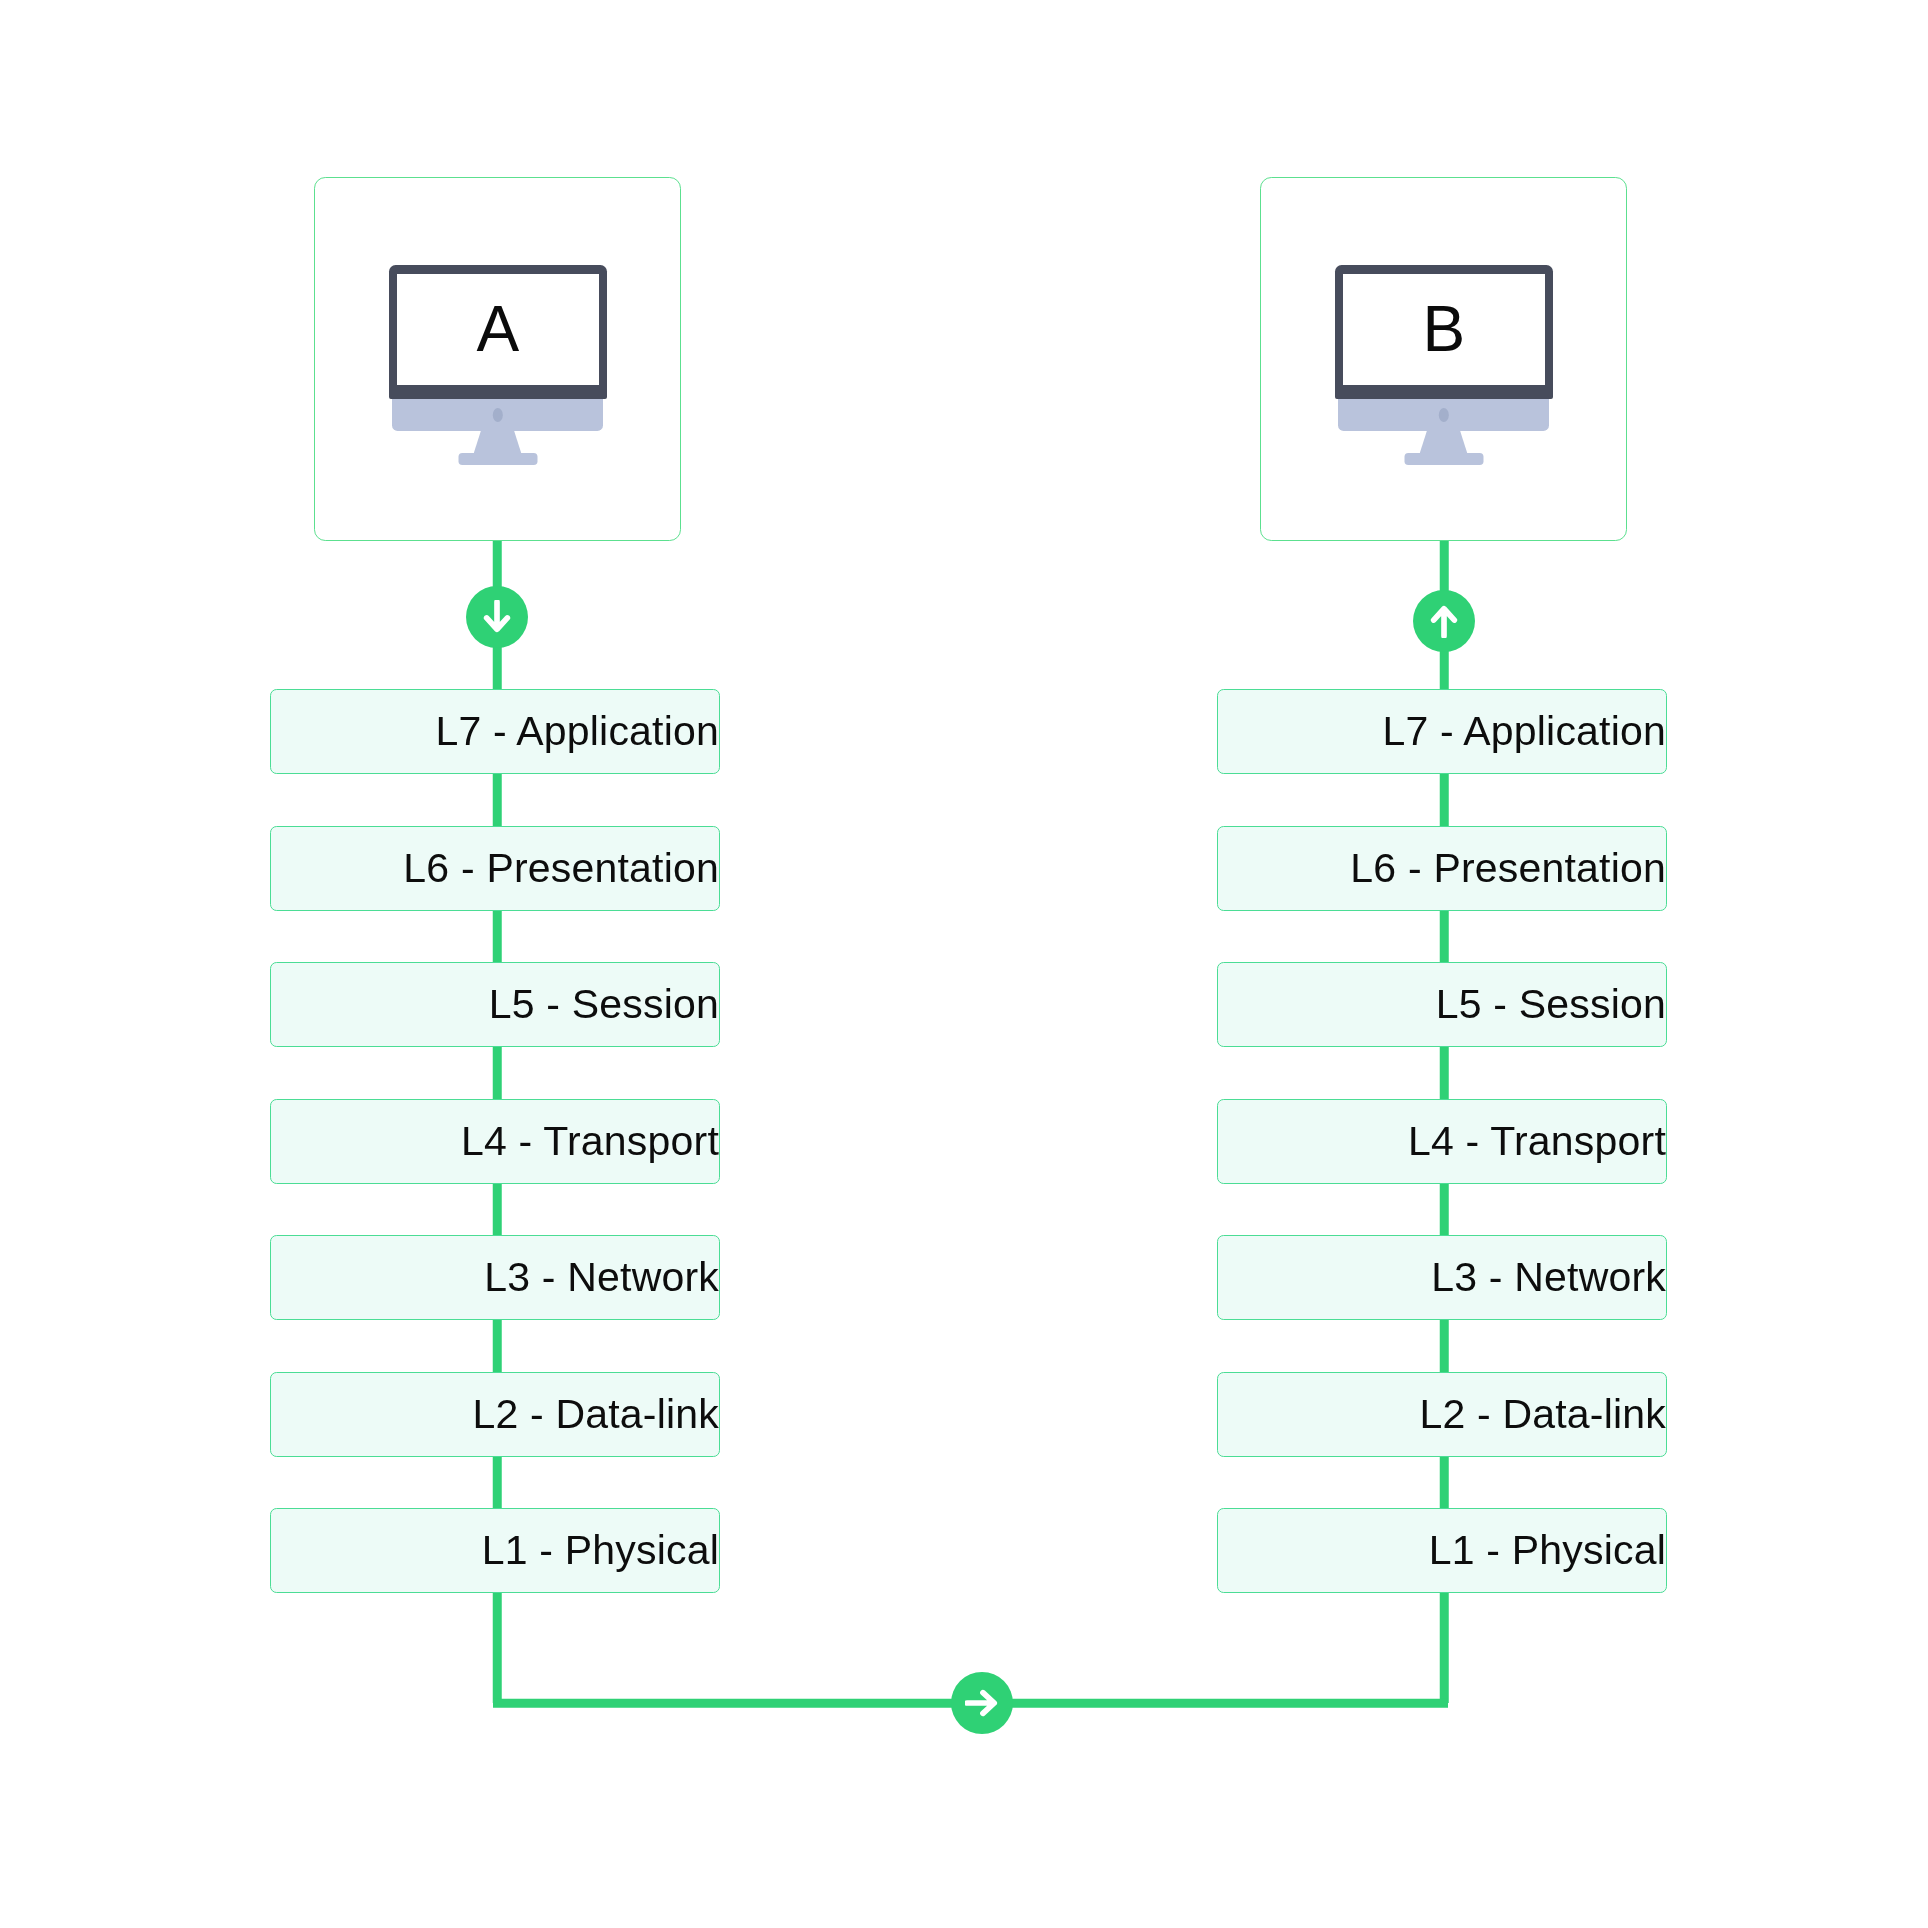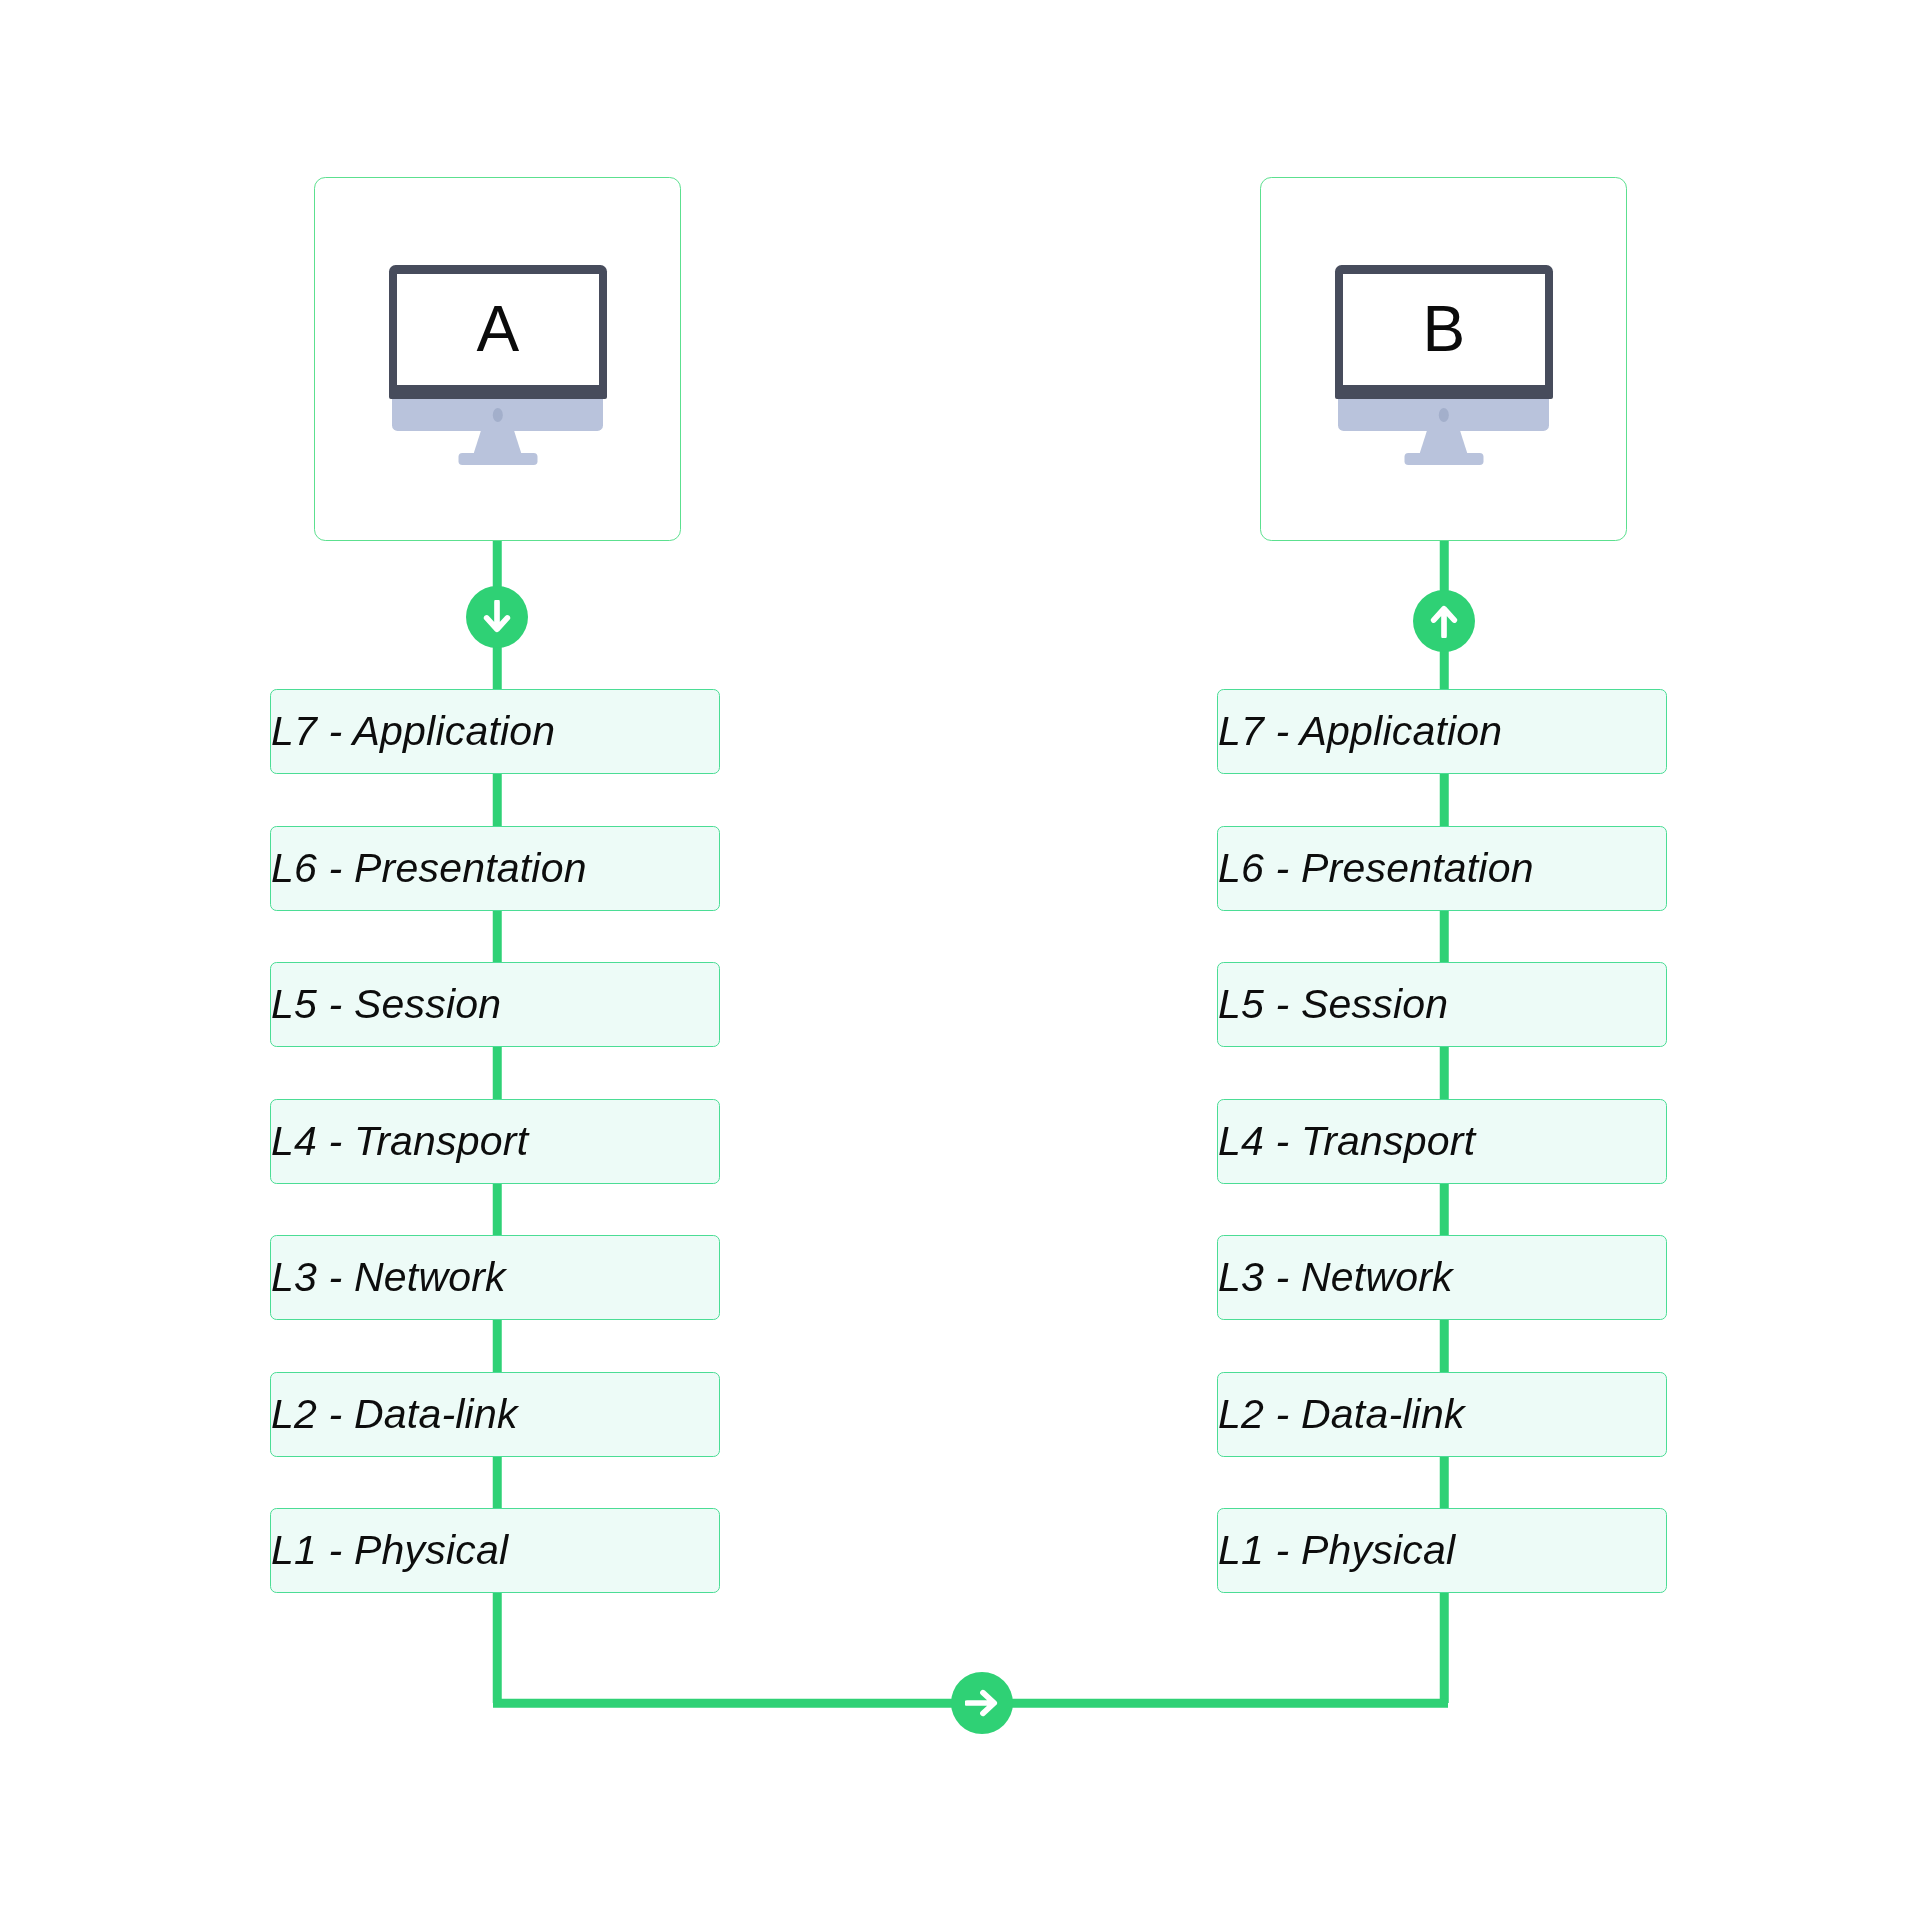--- a/index.html
+++ b/index.html
@@ -105,21 +105,21 @@
   .badge svg{display:block;}
 
   
   .layer-box{
     position:absolute;
     width:450px;height:85px;
     background:#edfbf7;
     border:1.4px solid #4bdd95;
     border-radius:6.6px;
     box-sizing:border-box;
-    display:flex;align-items:center;justify-content:flex-start;font-style:italic;
+    display:flex;align-items:center;justify-content:flex-end;
   }
   .layer-label{
     font-size:41px;
     color:#0d0d0d;
     font-weight:400;
     letter-spacing:0.2px;
     white-space:nowrap;
   }
 </style>
 </head>

